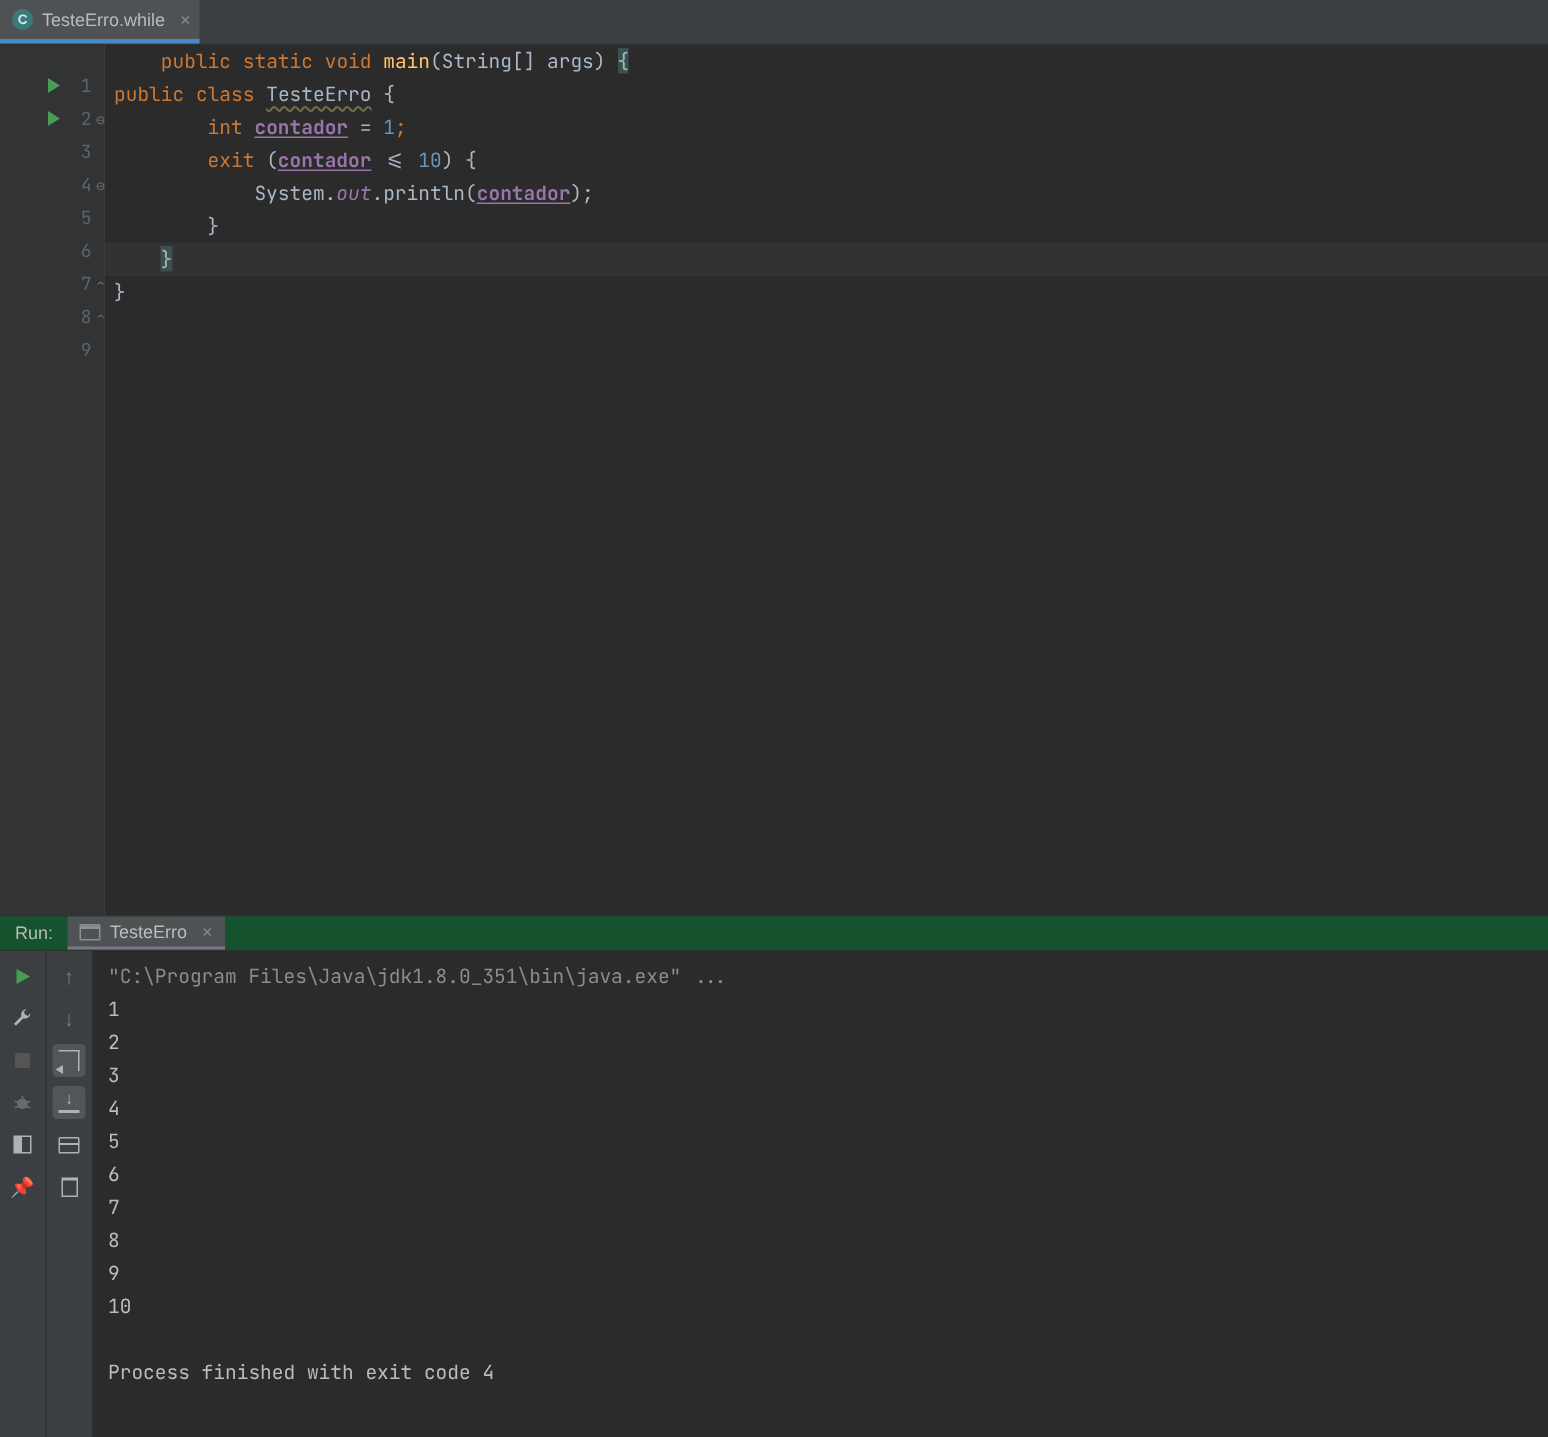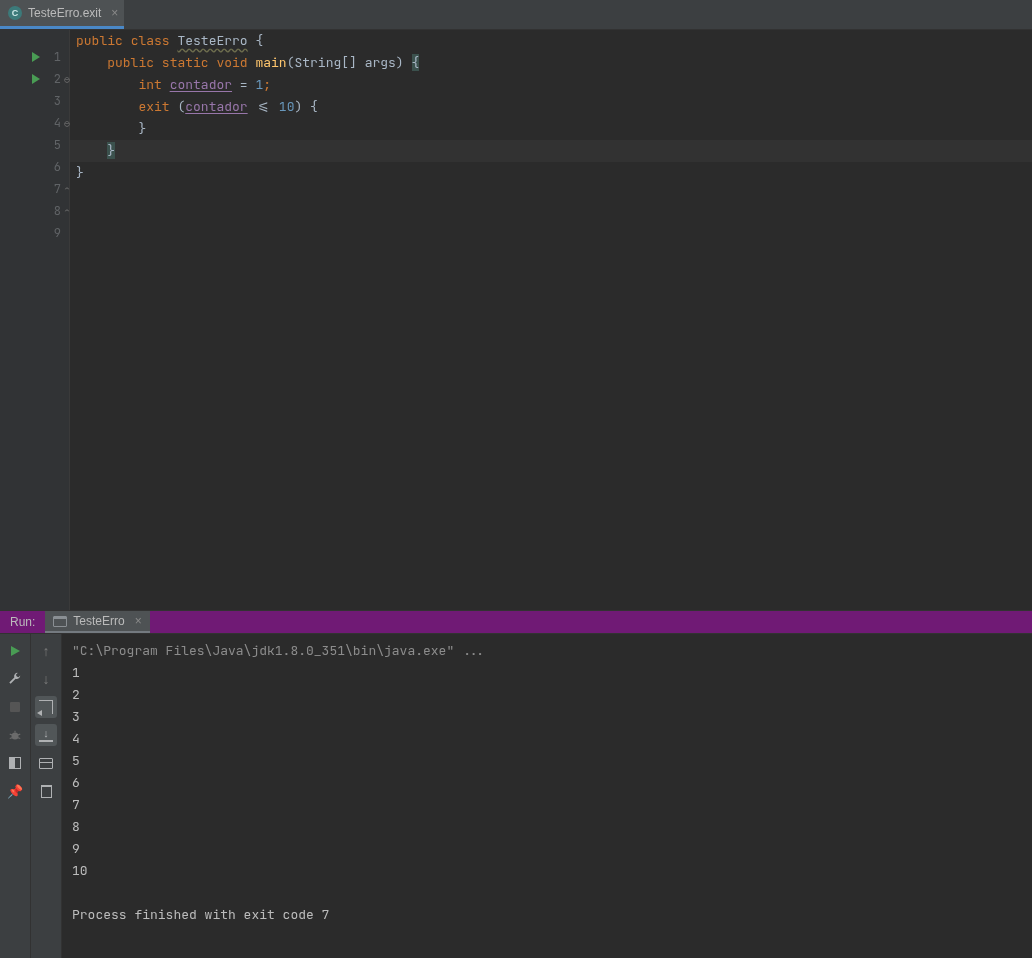--- a/index.html
+++ b/index.html
@@ -94,30 +94,30 @@
     font-size: 11px;
     padding-left: 6px;
     display: flex; align-items: center;
   }
   .code-line { height: 22px; white-space: pre; padding-left: 6px; }
   .code-line.caret { background: #323232; }
   .kw { color: #cc7832; }
   .cls { color: #a9b7c6; text-decoration: underline wavy #6e6e4e; text-underline-offset: 3px; }
   .fn  { color: #ffc66d; }
   .pln { color: #a9b7c6; }
-  .var { color: #9876aa; text-decoration: underline; text-underline-offset: 2px; }
+  .var { color: #9876aa; text-decoration: underline; text-underline-offset: 2px; font-weight: bold; }
   .num { color: #6897bb; }
   .par { color: #a9b7c6; }
   .itl { color: #9876aa; font-style: italic; }
   .bracehl { background: #3b514d; }
 
   
   .run-header {
     height: 24px;
-    background: #701a75;
+    background: #14532d;
     border-top: 1px solid #323232;
     border-bottom: 1px solid #323232;
     display: flex;
     align-items: stretch;
   }
   .run-label {
     display: flex; align-items: center;
     color: #bbbbbb;
     padding: 0 10px;
     font-size: 12px;
@@ -216,21 +216,21 @@
   }
   .console .cmd { color: #8c8c8c; }
   .console-line { height: 22px; white-space: pre; }
 </style>
 </head>
 <body>
 
 <div class="tabs-bar">
   <div class="tab">
     <span class="file-icon">C</span>
-    <span>TesteErro.exit</span>
+    <span>TesteErro.while</span>
     <span class="close-x">×</span>
   </div>
 </div>
 
 <div class="editor-area">
   <div class="gutter">
     <div class="gutter-row gutter-usages"></div>
     <div class="gutter-row">
         <span class="run-triangle"></span>
         <span>1</span>
@@ -261,28 +261,29 @@
         <span class="fold-mark">⌃</span>
         <span>8</span>
       </div>
     <div class="gutter-row">
         <span>9</span>
       </div>
   </div>
 
   <div class="code-col">
 
+    <div class="code-line">    <span class="kw">public</span> <span class="kw">static</span> <span class="kw">void</span> <span class="fn">main</span><span class="par">(String[] args)</span> <span class="bracehl pln">{</span></div>
+
     <div class="code-line"><span class="kw">public</span> <span class="kw">class</span> <span class="cls">TesteErro</span> <span class="pln">{</span></div>
 
-    <div class="code-line">    <span class="kw">public</span> <span class="kw">static</span> <span class="kw">void</span> <span class="fn">main</span><span class="par">(String[] args)</span> <span class="bracehl pln">{</span></div>
-
     <div class="code-line">        <span class="kw">int</span> <span class="var">contador</span><span class="pln"> = </span><span class="num">1</span><span class="kw">;</span></div>
 
     <div class="code-line">        <span class="kw">exit</span> <span class="pln">(</span><span class="var">contador</span><span class="pln"> &lt;= </span><span class="num">10</span><span class="pln">)</span><span class="pln"> {</span></div>
 
+    <div class="code-line">            <span class="pln">System.</span><span class="itl">out</span><span class="pln">.println(</span><span class="var">contador</span><span class="pln">);</span></div>
 
 
     <div class="code-line">        <span class="pln">}</span></div>
 
     <div class="code-line caret">    <span class="bracehl pln">}</span></div>
 
     <div class="code-line"><span class="pln">}</span></div>
   </div>
 </div>
 
@@ -349,15 +350,15 @@
     <div class="console-line">2</div>
     <div class="console-line">3</div>
     <div class="console-line">4</div>
     <div class="console-line">5</div>
     <div class="console-line">6</div>
     <div class="console-line">7</div>
     <div class="console-line">8</div>
     <div class="console-line">9</div>
     <div class="console-line">10</div>
     <div class="console-line"></div>
-    <div class="console-line">Process finished with exit code 7</div>
+    <div class="console-line">Process finished with exit code 4</div>
   </div>
 </div>
 
 </body></html>

